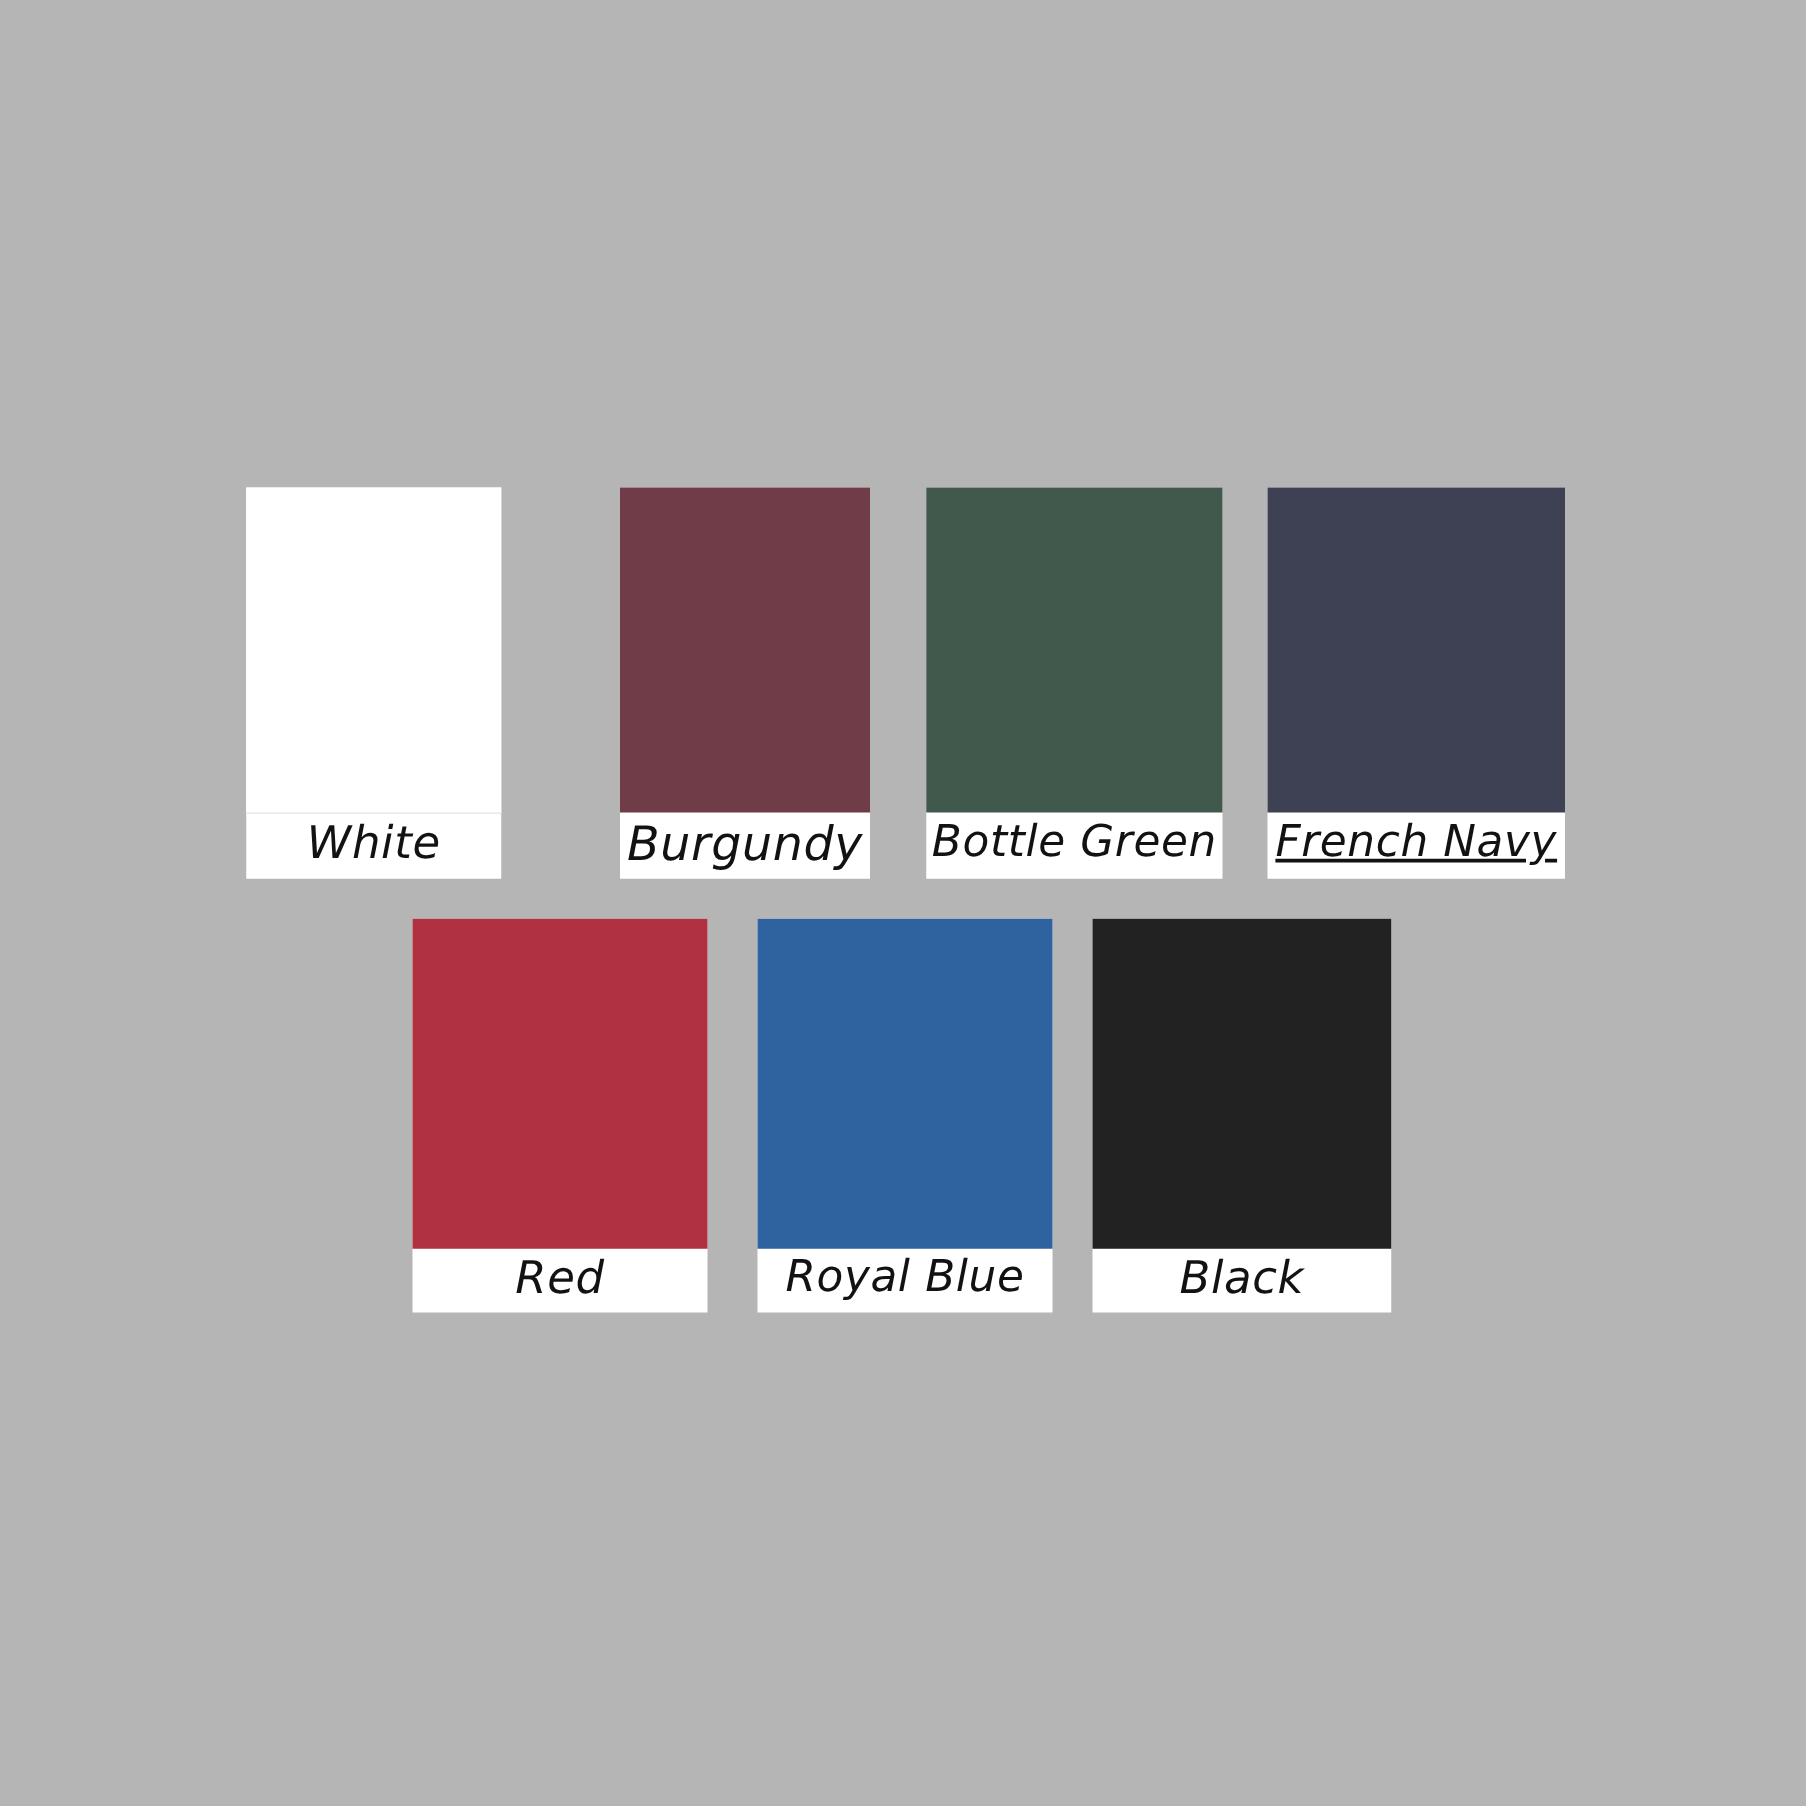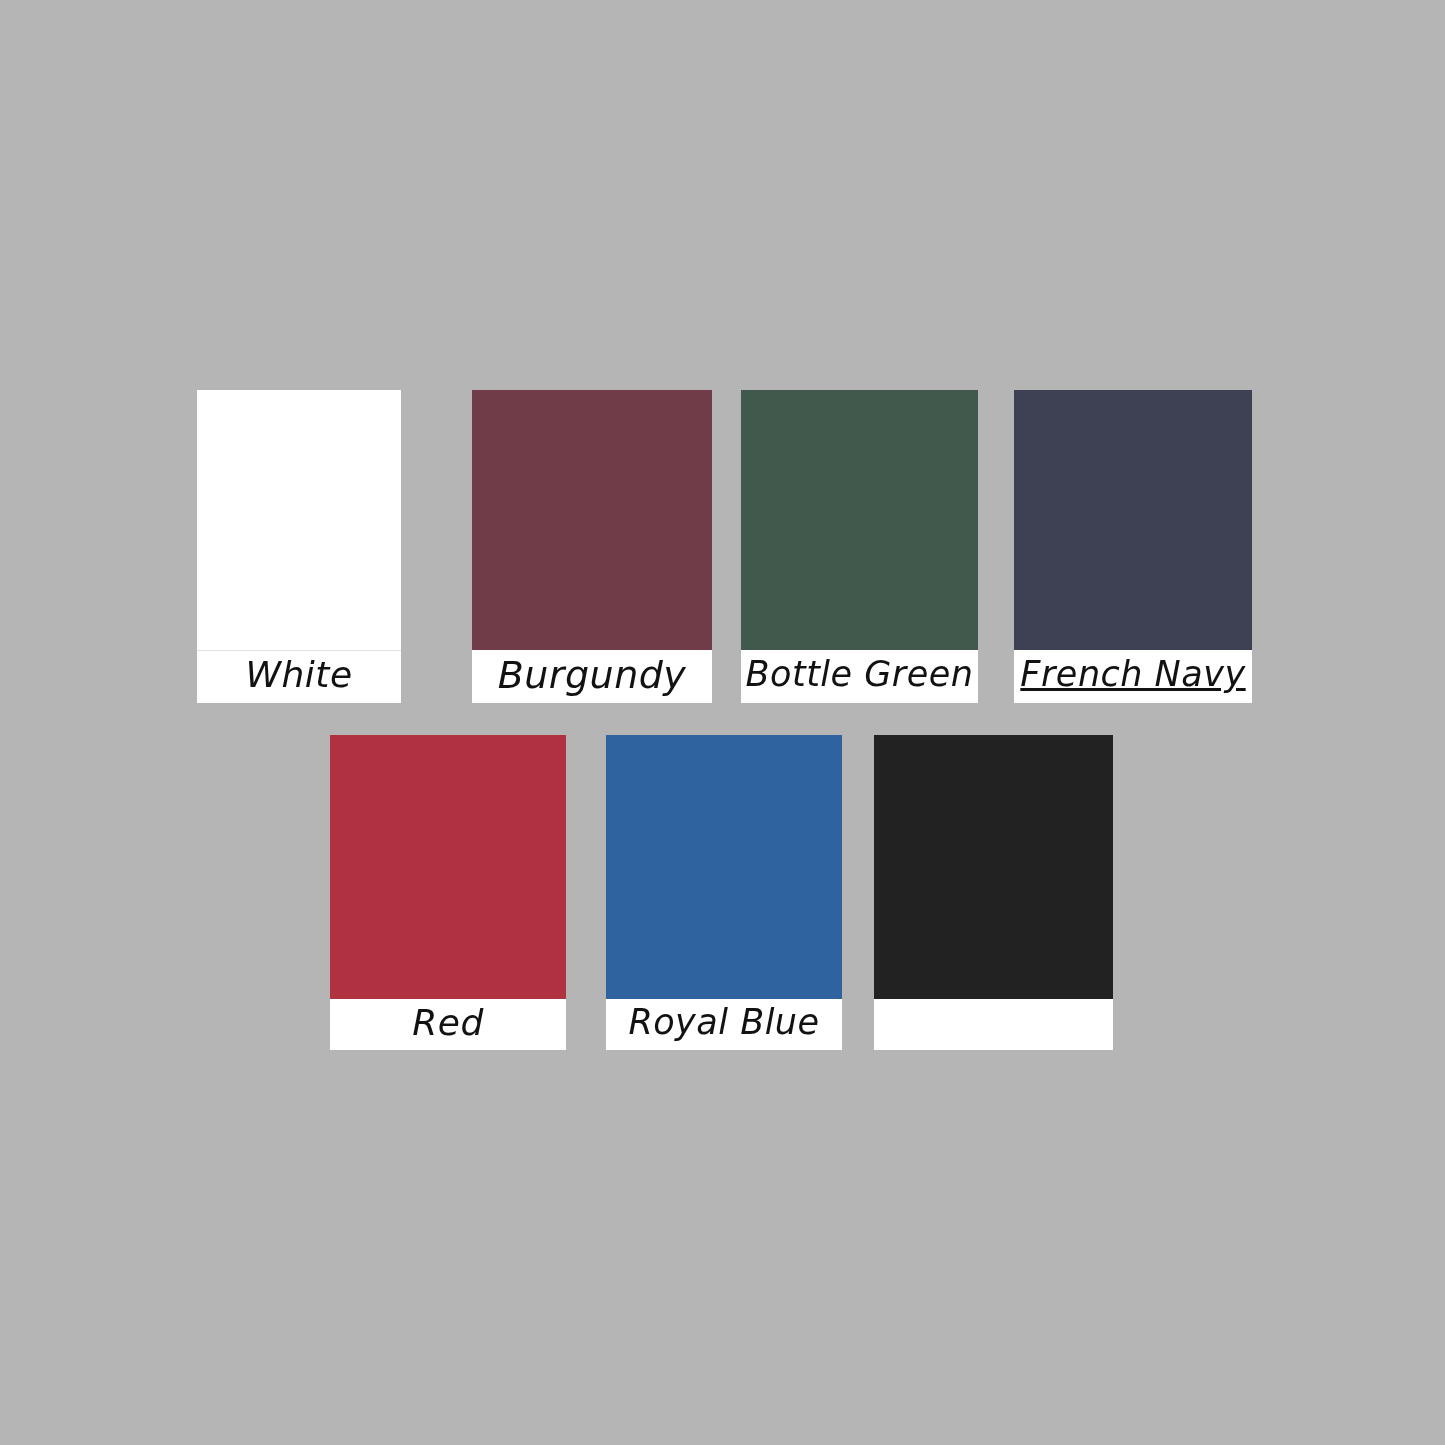--- a/index.html
+++ b/index.html
@@ -55,21 +55,21 @@
     font-weight: 400;
     line-height: 1;
     padding-bottom: 4px;
   }
 
   
   .row-top  { }
   .row-bottom { }
 
   .card-white        { left: 197px;  top: 390px; width: 204px; height: 313px; }
-  .card-burgundy     { left: 472px;  top: 390px; width: 240px; height: 313px; }
+  .card-burgundy     { left: 496px;  top: 390px; width: 200px; height: 313px; }
   .card-bottlegreen  { left: 741px;  top: 390px; width: 237px; height: 313px; }
   .card-frenchnavy   { left: 1014px; top: 390px; width: 238px; height: 313px; }
 
   .card-white       .swatch-chip,
   .card-burgundy    .swatch-chip,
   .card-bottlegreen .swatch-chip,
   .card-frenchnavy  .swatch-chip { height: 260px; }
 
   
   .card-red        { left: 330px; top: 735px; width: 236px; height: 315px; }
@@ -125,17 +125,18 @@
       <div class="swatch-label" style="color: rgb(18, 18, 18);">Red</div>
     </div>
 
     <div class="swatch-card card-royalblue" style="background: rgb(255, 255, 255);">
       <div class="swatch-chip" style="background-color: rgb(47, 99, 160);"></div>
       <div class="swatch-label" style="color: rgb(18, 18, 18);">Royal Blue</div>
     </div>
 
     <div class="swatch-card card-black" style="background: rgb(255, 255, 255);">
       <div class="swatch-chip" style="background-color: rgb(34, 34, 34);"></div>
+      <div class="swatch-label" style="color: rgb(18, 18, 18);">Black</div>
     </div>
 
   </div>
 
 </div>
 
 </body></html>

